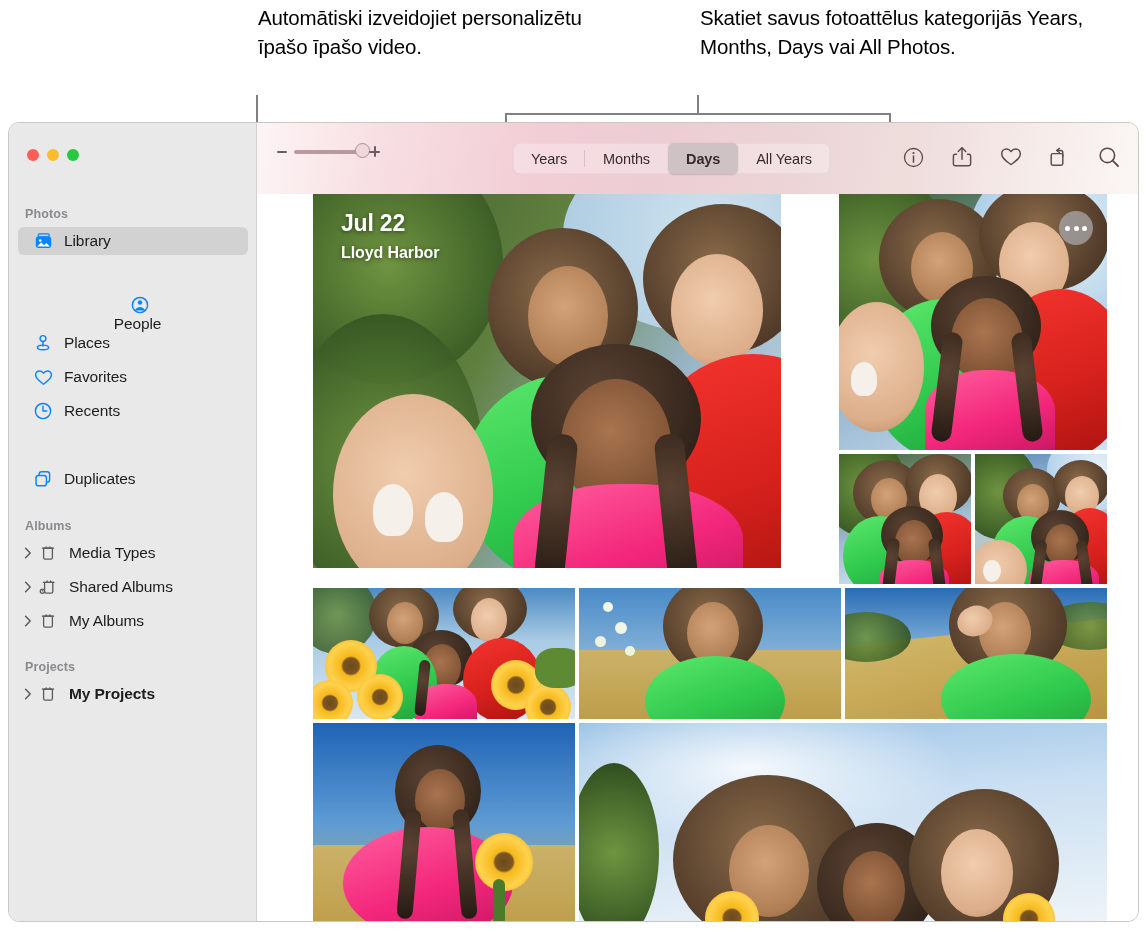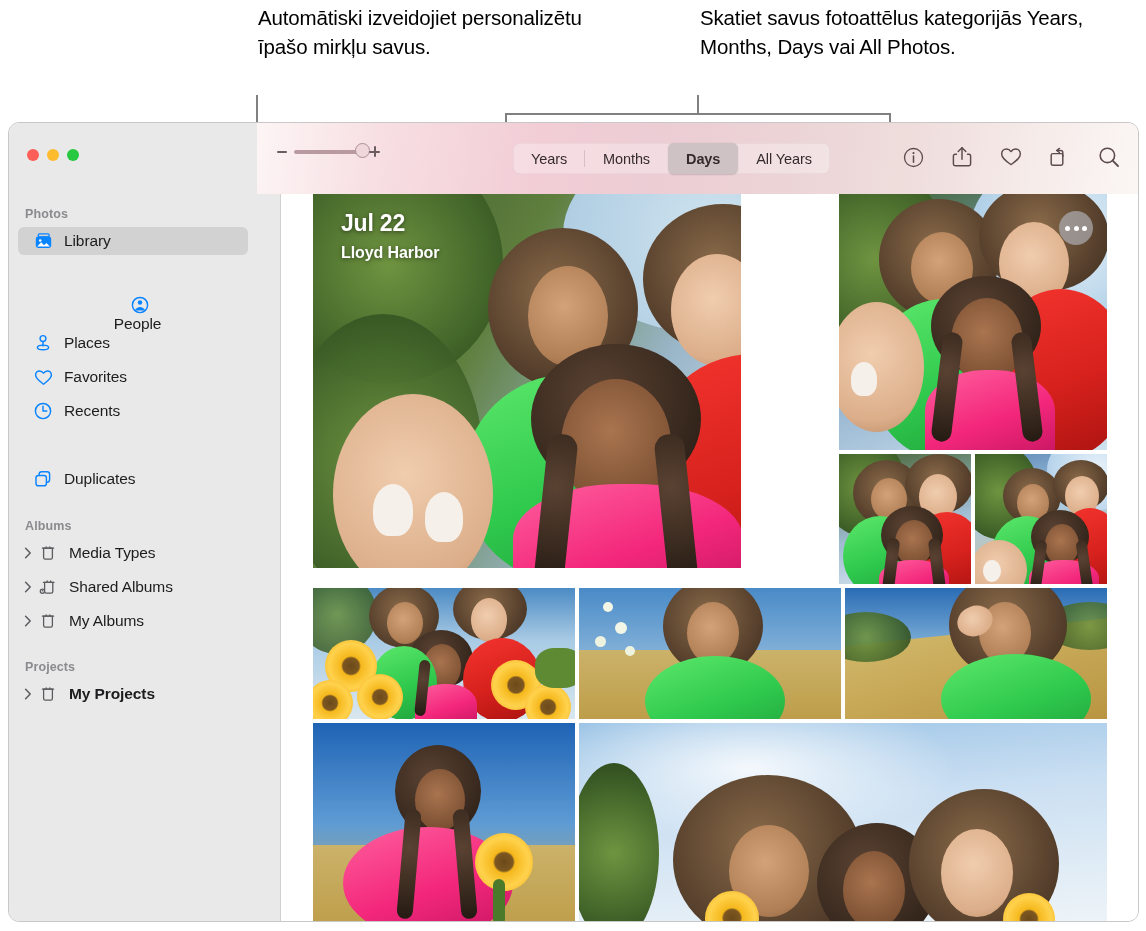--- a/index.html
+++ b/index.html
@@ -44,21 +44,21 @@
     border: 1px solid #c8c8c8;
     border-radius: 11px;
     overflow: hidden;
     box-sizing: border-box;
   }
 
   
   #sidebar {
     position: absolute;
     left: 0; top: 0;
-    width: 272px;
+    width: 248px;
     height: 100%;
     background: #e9e9e9;
     border-right: 1px solid #d2d2d2;
     box-sizing: border-box;
   }
   .traffic {
     position: absolute;
     left: 18px; top: 26px;
     display: flex; gap: 8px;
   }
@@ -219,21 +219,21 @@
     border-radius: 50%;
   }
   .grass { background: linear-gradient(180deg,#cbb26a 0%,#b9973f 100%); }
   .foliage { background: radial-gradient(circle at 50% 50%, #6f9440 0%, #3d5f27 70%, #2b451c 100%); }
 </style>
 </head>
 <body>
 
 <div id="root">
 
-  <div class="callout" id="callout-left">Automātiski izveidojiet personalizētu īpašo mirkļu savus.</div>
+  <div class="callout" id="callout-left">Automātiski izveidojiet personalizētu īpašo īpašo video.</div>
   <div class="callout" id="callout-right">Skatiet savus fotoattēlus kategorijās Years, Months, Days vai All Photos.</div>
 
   <div class="leader" style="left:256px; top:95px; width:2px; height:150px;"></div>
   <div class="leader" style="left:243px; top:243px; width:15px; height:2px;"></div>
 
   <div class="leader" style="left:697px; top:95px; width:2px; height:19px;"></div>
   <div class="leader" style="left:505px; top:113px; width:386px; height:2px;"></div>
   <div class="leader" style="left:505px; top:113px; width:2px; height:16px;"></div>
   <div class="leader" style="left:889px; top:113px; width:2px; height:16px;"></div>
 
@@ -442,21 +442,21 @@
           <svg width="22" height="22" viewBox="0 0 22 22">
             <circle cx="9.4" cy="9.4" r="7.2" fill="none" stroke="#5c4a4d" stroke-width="1.6"></circle>
             <path d="M14.7 14.7 L20 20" stroke="#5c4a4d" stroke-width="1.8" stroke-linecap="round"></path>
           </svg>
         </span>
       </div>
     </div>
 
     <div id="grid">
 
-      <div class="ph" style="left:8px; top:0px; width:428px; height:374px;">
+      <div class="ph" style="left:8px; top:0px; width:428px; height:374px;padding-left:40px;">
         <div class="inner tree-l"></div>
         <div class="blob foliage" style="left:-40px; top:-50px; width:230px; height:240px;"></div>
         <div class="blob foliage" style="left:-30px; top:120px; width:200px; height:290px; opacity:.9;"></div>
         <div class="blob" style="left:250px; top:-60px; width:300px; height:200px; background:radial-gradient(circle,#cfe3ef 0%,#a9c9e0 100%);"></div>
 
         <div class="blob hair-curly" style="left:175px; top:34px; width:150px; height:160px;"></div>
         <div class="blob skin-m" style="left:215px; top:72px; width:80px; height:100px;"></div>
         <div class="blob shirt-green" style="left:150px; top:180px; width:215px; height:210px;"></div>
 
         <div class="blob hair-curly" style="left:330px; top:10px; width:160px; height:150px;"></div>

